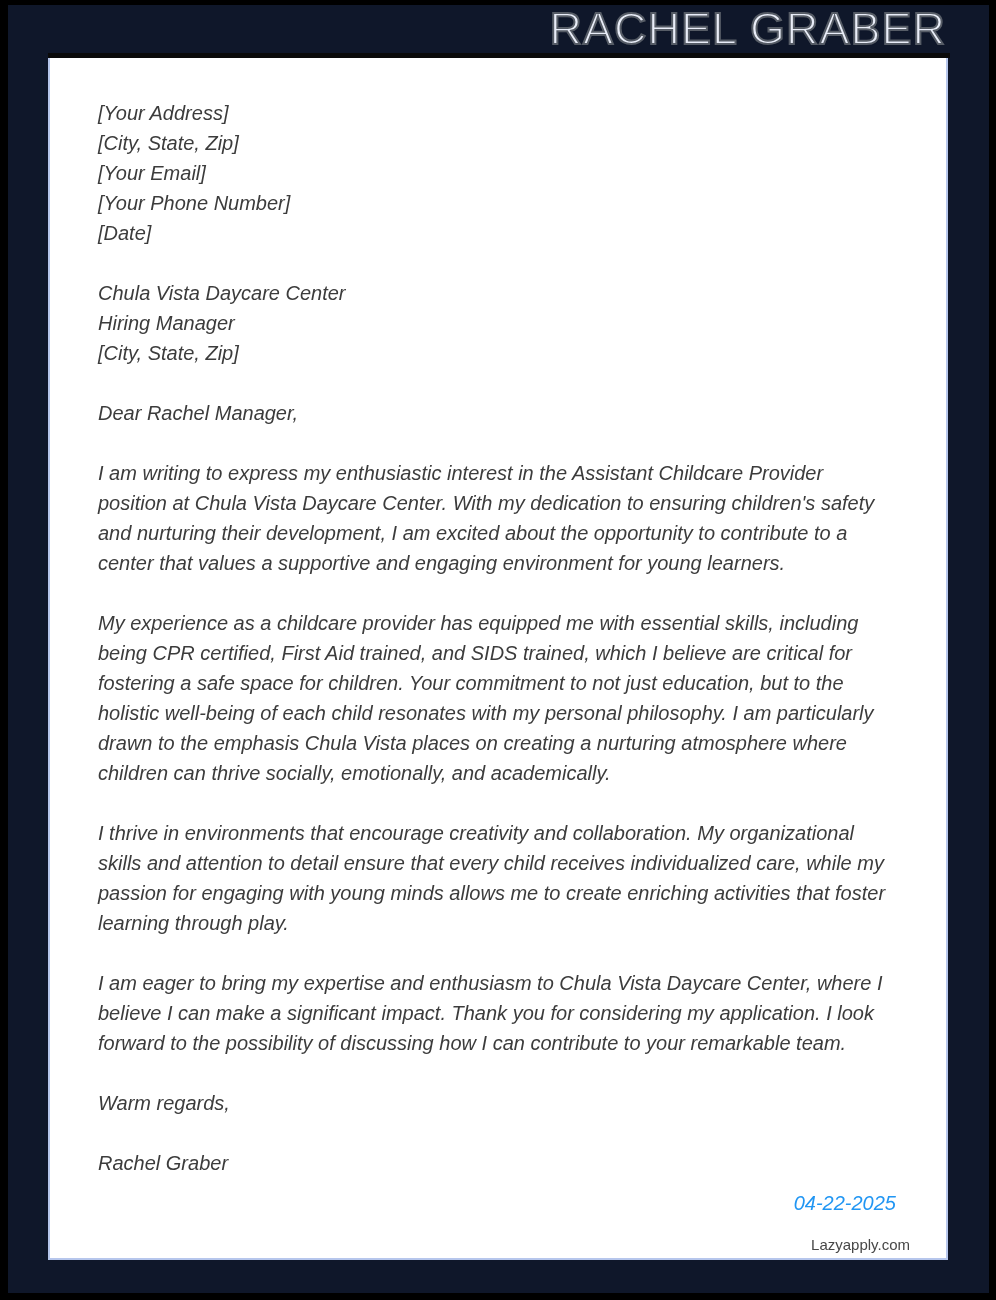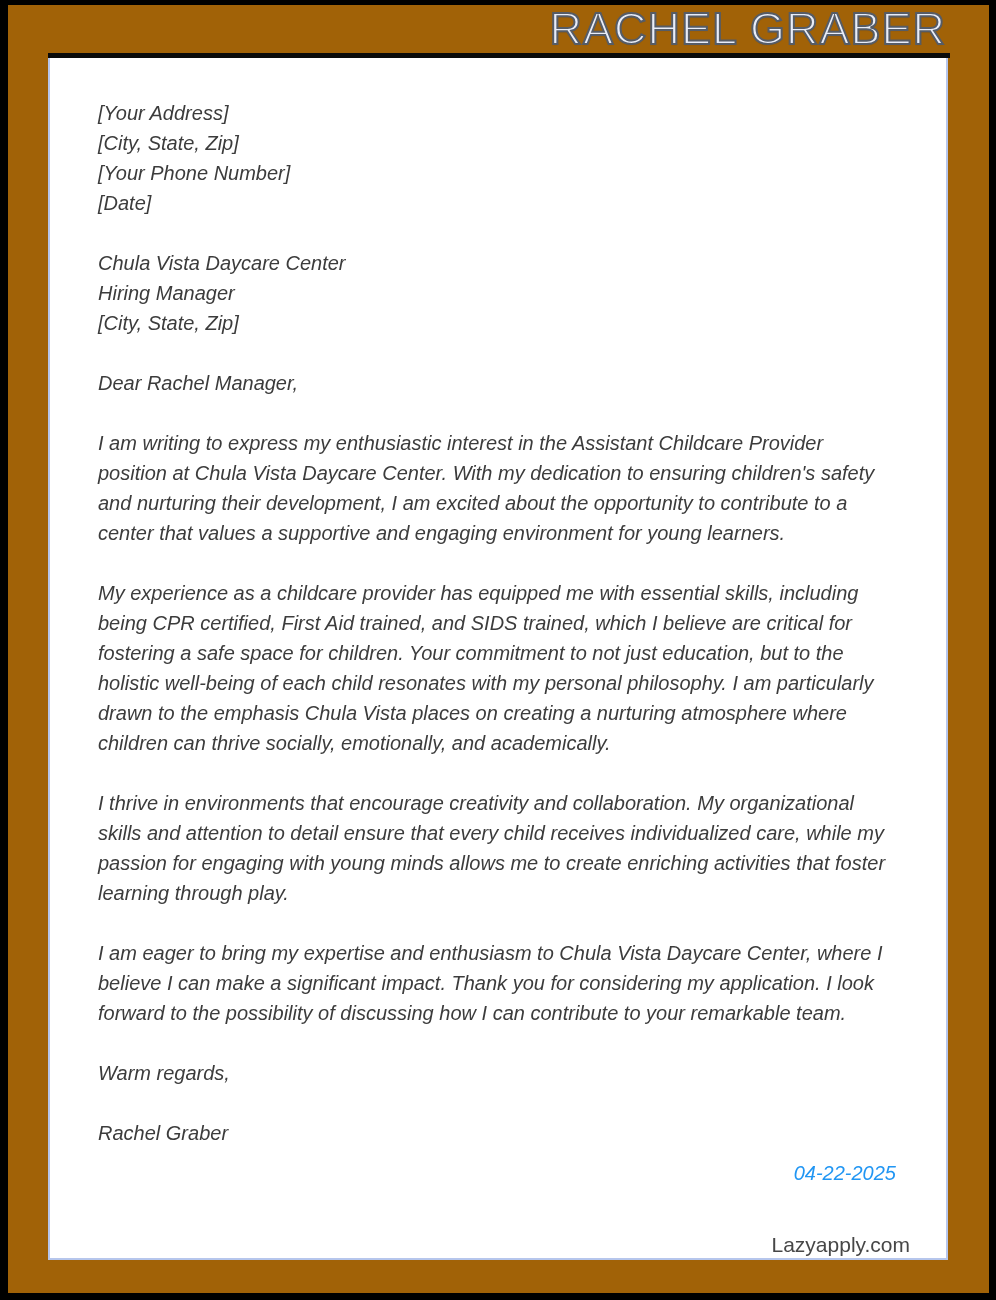--- a/index.html
+++ b/index.html
@@ -3,21 +3,21 @@
 <meta charset="utf-8">
 <style>
   * { margin: 0; padding: 0; box-sizing: border-box; }
   html, body { width: 996px; height: 1300px; }
   body { font-family: "Liberation Sans", "DejaVu Sans", sans-serif; background: #000; }
 
   .screen {
     position: relative;
     width: 996px;
     height: 1300px;
-    background: #a16207;
+    background: #0f172a;
     border-style: solid;
     border-color: #000;
     border-width: 5px 7px 7px 8px;
     overflow: hidden;
   }
 
   
   .header-band {
     height: 48px;
     display: flex;
@@ -68,21 +68,21 @@
     margin-top: 10px;
     color: #2196f3;
     cursor: pointer;
     text-align: right;
   }
 
   .watermark {
     position: absolute;
     right: 36px;
     bottom: 2px;
-    font-size: 21px;
+    font-size: 15px;
     line-height: 22px;
     color: #474747;
   }
 </style>
 </head>
 <body>
 
 <div class="screen">
 
   <div class="header-band">
@@ -90,20 +90,21 @@
   </div>
 
   <div class="divider"></div>
 
   <div class="page">
     <div class="letter">
 
       <div class="block">
         <span class="line">[Your Address]</span>
         <span class="line">[City, State, Zip]</span>
+        <span class="line">[Your Email]</span>
         <span class="line">[Your Phone Number]</span>
         <span class="line">[Date]</span>
       </div>
 
       <div class="block">
         <span class="line">Chula Vista Daycare Center</span>
         <span class="line">Hiring Manager</span>
         <span class="line">[City, State, Zip]</span>
       </div>
 

